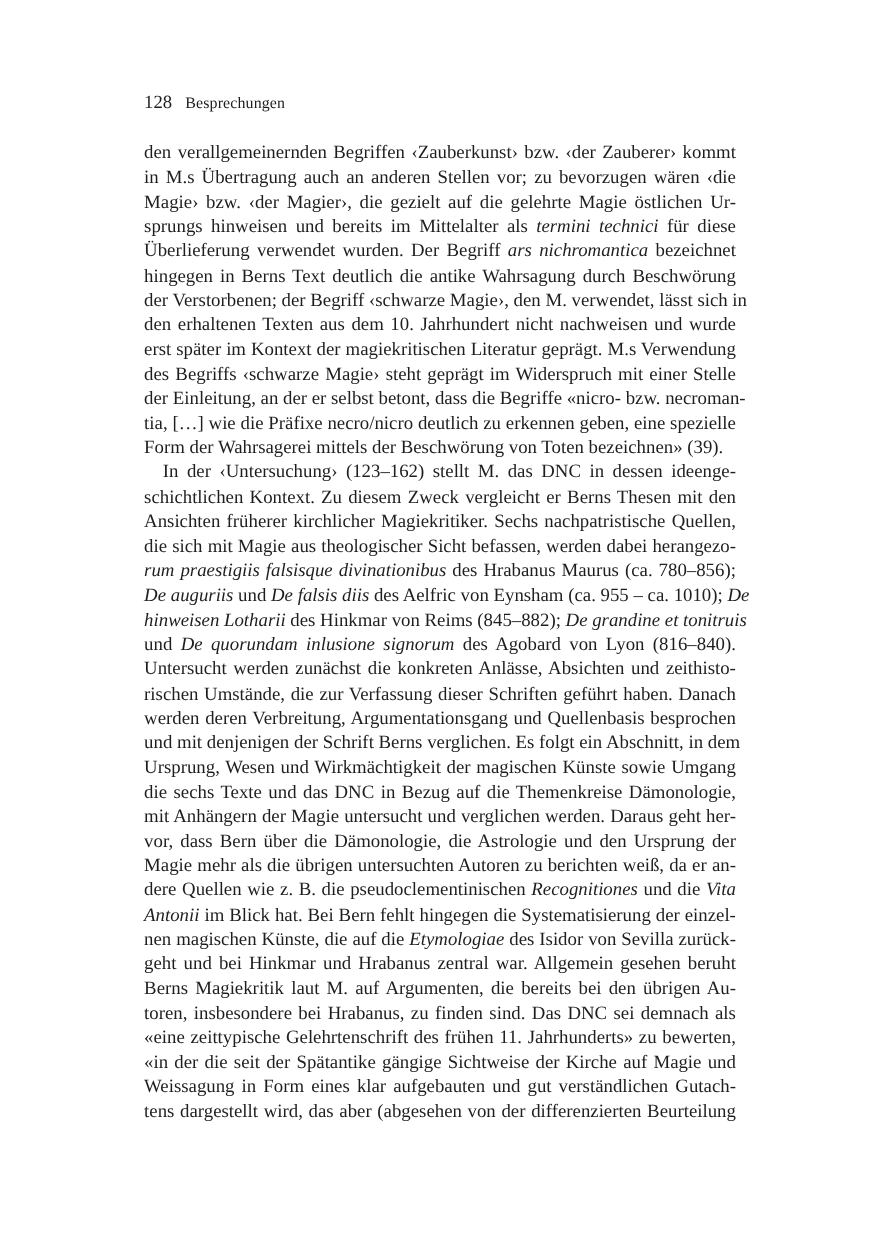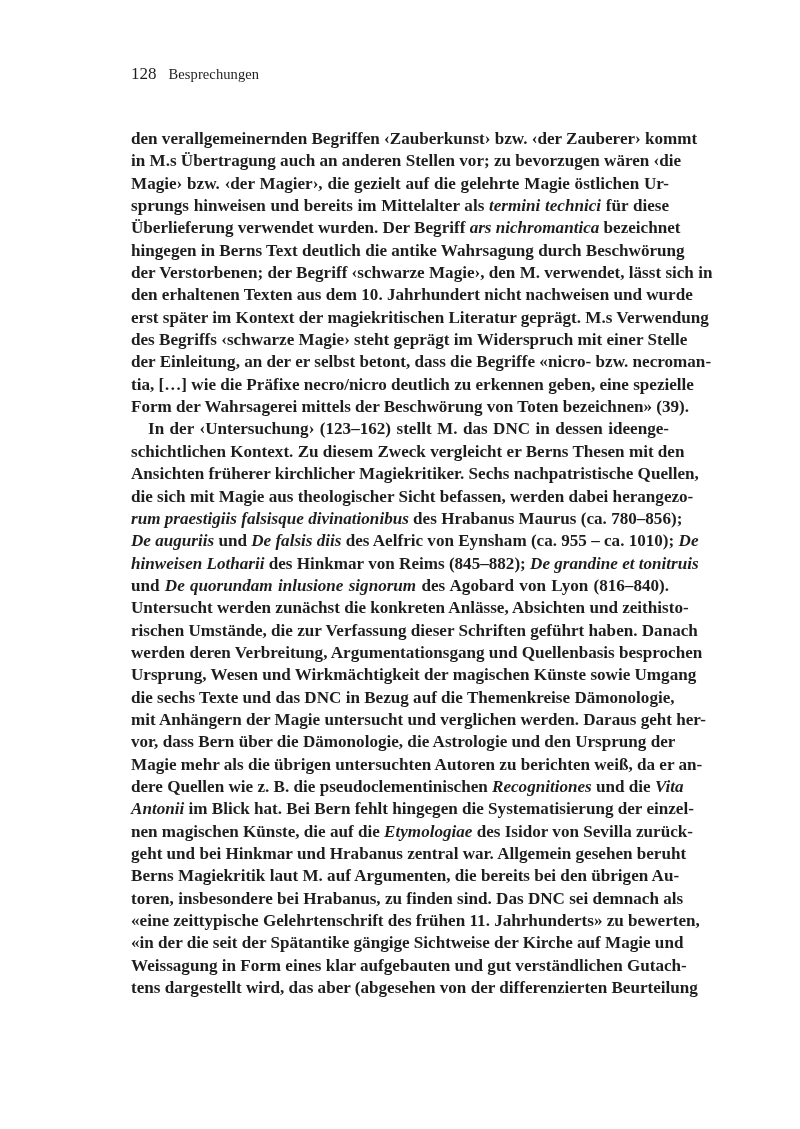--- a/index.html
+++ b/index.html
@@ -2,28 +2,28 @@
 <html><head>
 <meta charset="utf-8">
 <style>
   html, body { margin: 0; padding: 0; background: #ffffff; }
   body {
     width: 800px; height: 1129px; position: relative; overflow: hidden;
     font-family: "Liberation Serif", "DejaVu Serif", serif;
     color: #1e1e1e;
   }
   .header {
-    position: absolute; left: 131px; top: 61px;
-    font-size: 16px; line-height: 25px; white-space: nowrap; text-align: right;
+    position: absolute; left: 131px; top: 83px;
+    font-size: 16px; line-height: 20px; white-space: nowrap; text-align: right;
   }
   .header .pagenum { font-size: 17px; margin-right: 8px; }
   .header .running { font-size: 14.5px; letter-spacing: 0.1px; }
   .body {
     position: absolute; left: 131px; top: 128px; width: 538px;
-    font-size: 17.1px; line-height: 22.35px; font-weight: bold;
+    font-size: 17.1px; line-height: 22.35px;
   }
   .line {
     display: block; height: 22.35px; white-space: nowrap;
     text-align: justify; text-align-last: justify;
     overflow: visible;
   }
   .line.last { text-align-last: left; }
   .line.indent { padding-left: 17px; }
   .line i { font-style: italic; margin-top: 16px; }
 </style>
@@ -53,20 +53,21 @@
     <span class="line"><span>schichtlichen Kontext. Zu diesem Zweck vergleicht er Berns Thesen mit den</span></span>
     <span class="line"><span>Ansichten früherer kirchlicher Magiekritiker. Sechs nachpatristische Quellen,</span></span>
     <span class="line"><span>die sich mit Magie aus theologischer Sicht befassen, werden dabei herangezo-</span></span>
     <span class="line"><i>rum praestigiis falsisque divinationibus</i><span> des Hrabanus Maurus (ca. 780–856);</span></span>
     <span class="line"><i>De auguriis</i><span> und </span><i>De falsis diis</i><span> des Aelfric von Eynsham (ca. 955 – ca. 1010); </span><i>De</i></span>
     <span class="line"><i>hinweisen Lotharii</i><span> des Hinkmar von Reims (845–882); </span><i>De grandine et tonitruis</i></span>
     <span class="line"><span>und </span><i>De quorundam inlusione signorum</i><span> des Agobard von Lyon (816–840).</span></span>
     <span class="line"><span>Untersucht werden zunächst die konkreten Anlässe, Absichten und zeithisto-</span></span>
     <span class="line"><span>rischen Umstände, die zur Verfassung dieser Schriften geführt haben. Danach</span></span>
     <span class="line"><span>werden deren Verbreitung, Argumentationsgang und Quellenbasis besprochen</span></span>
+    <span class="line"><span>und mit denjenigen der Schrift Berns verglichen. Es folgt ein Abschnitt, in dem</span></span>
     <span class="line"><span>Ursprung, Wesen und Wirkmächtigkeit der magischen Künste sowie Umgang</span></span>
     <span class="line"><span>die sechs Texte und das DNC in Bezug auf die Themenkreise Dämonologie,</span></span>
     <span class="line"><span>mit Anhängern der Magie untersucht und verglichen werden. Daraus geht her-</span></span>
     <span class="line"><span>vor, dass Bern über die Dämonologie, die Astrologie und den Ursprung der</span></span>
     <span class="line"><span>Magie mehr als die übrigen untersuchten Autoren zu berichten weiß, da er an-</span></span>
     <span class="line"><span>dere Quellen wie z. B. die pseudoclementinischen </span><i>Recognitiones</i><span> und die </span><i>Vita</i></span>
     <span class="line"><i>Antonii</i><span> im Blick hat. Bei Bern fehlt hingegen die Systematisierung der einzel-</span></span>
     <span class="line"><span>nen magischen Künste, die auf die </span><i>Etymologiae</i><span> des Isidor von Sevilla zurück-</span></span>
     <span class="line"><span>geht und bei Hinkmar und Hrabanus zentral war. Allgemein gesehen beruht</span></span>
     <span class="line"><span>Berns Magiekritik laut M. auf Argumenten, die bereits bei den übrigen Au-</span></span>

